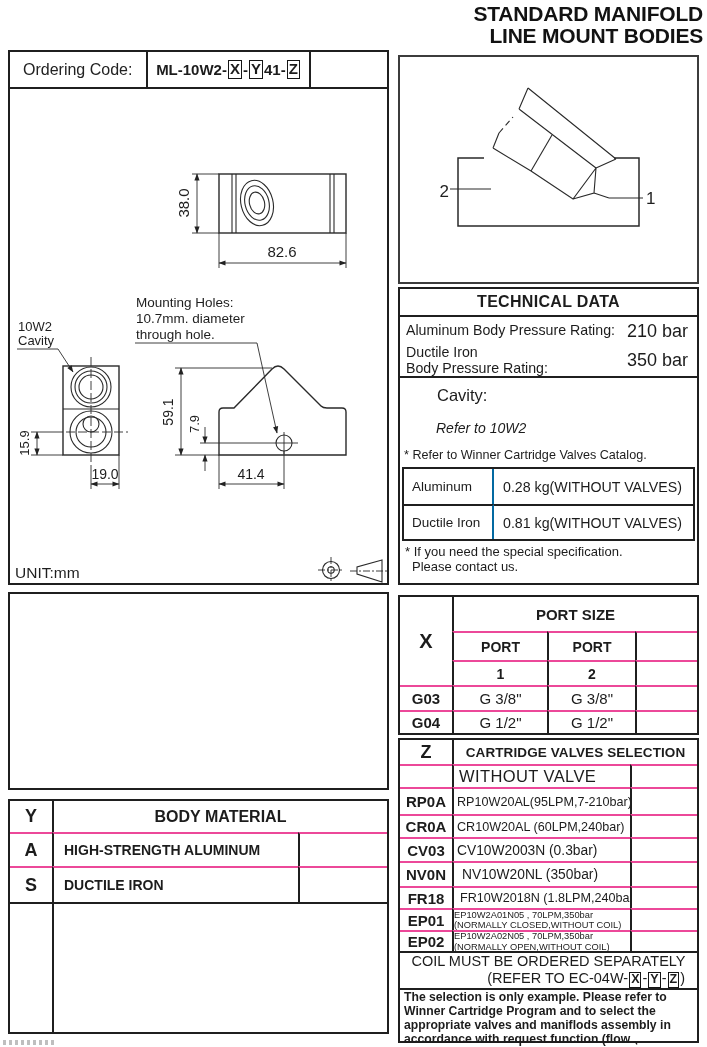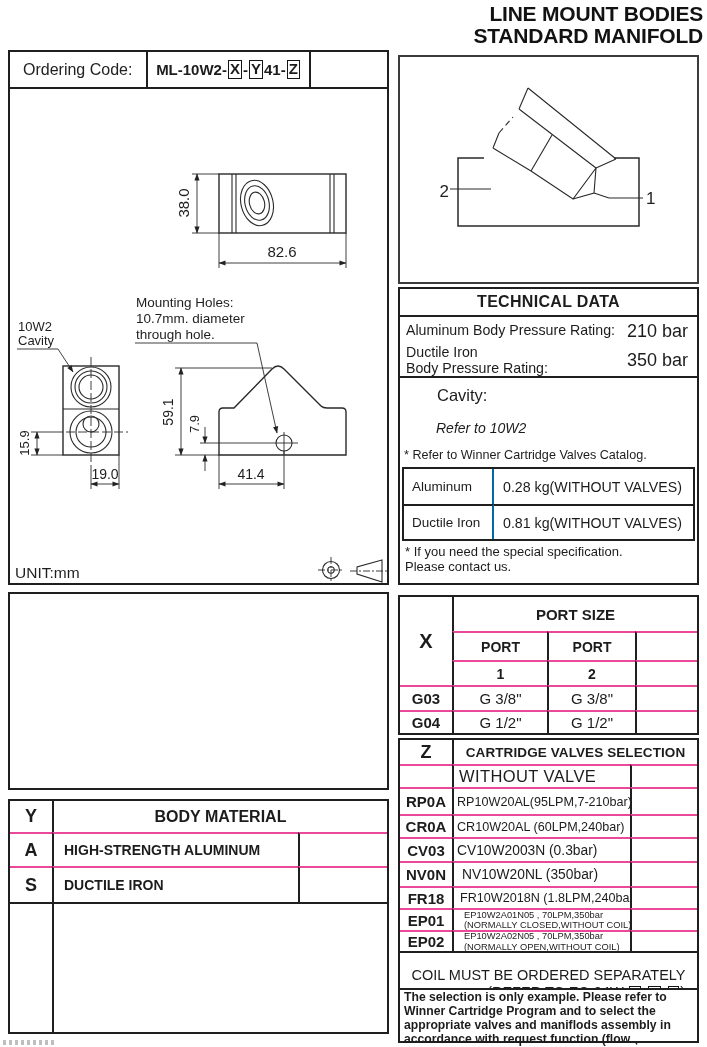--- a/index.html
+++ b/index.html
@@ -35,56 +35,56 @@
   .cavity-blk { height:89px; position:relative; }
   .cav-l { position:absolute; left:8px; top:8px; font-size:16.5px;margin-left:29px; }
   .cav-v { position:absolute; left:36px; top:42px; font-size:14px;font-style:italic; }
   .cav-n { position:absolute; left:4px; top:70px; font-size:12.6px; }
   .wtable { margin:0 2px; height:74px; border:2px solid #1f1f1f; display:grid; grid-template-columns:90px 1fr; grid-template-rows:1fr 1fr; }
   .wtable > div { display:flex; align-items:center; }
   .wm { padding-left:8px; font-size:13.5px; border-right:2px solid #0369a1; }
   .wv { padding-left:9px; font-size:14.2px; }
   .wt2 { border-top:2px solid #1f1f1f; }
   .spec-note { padding:4px 4px 0 5px; font-size:13px; line-height:1.15; }
-  .spec-note .l2 { }
+  .spec-note .l2 { margin-left:7px; }
   
   .gtable { position:absolute; background:#fff; border:2px solid #1f1f1f; display:grid; }
   .gtable > div { display:flex; align-items:center; justify-content:center; overflow:hidden; }
   .bl { border-left:2px solid #1f1f1f; } .bt { border-top:2px solid #ec4899; }
   .port-table { left:398px; top:595px; width:301px; height:140px; grid-template-columns:52px 95px 88px 1fr; grid-template-rows:34px 29px 25px 25px 1fr; }
   .cart-table { left:398px; top:738px; width:301px; height:215px; grid-template-columns:52px 178px 1fr; grid-template-rows:24px 23px 27px 23px 24px 25px 22px 22px 1fr; }
   .bm-table { left:8px; top:799px; width:381px; height:105px; grid-template-columns:42px 246px 1fr; grid-template-rows:31px 34px 1fr; }
   .fz20b { font-weight:bold; font-size:20px; } .fz18b { font-weight:bold; font-size:18px; }
   .fz16b { font-weight:bold; font-size:16px; } .fz15b { font-weight:bold; font-size:15px; }
   .fz14b { font-weight:bold; font-size:14px; } .fz135b { font-weight:bold; font-size:13.5px; letter-spacing:.1px; }
   .fz15 { font-size:15px; }
   .desc { font-size:12.6px; justify-content:flex-start !important; padding-left:3px; white-space:nowrap; }
   .desc-lg { font-size:13.8px; }
-  .ep { flex-direction:column; align-items:flex-start !important; justify-content:center; padding-left:10px; font-size:9.3px; line-height:1.1; white-space:nowrap; }
+  .ep { flex-direction:column; align-items:flex-start !important; justify-content:center; padding-left:0; font-size:9.3px; line-height:1.1; white-space:nowrap; }
   .wv-cell { justify-content:flex-start !important; padding-left:5px; font-size:16.5px; letter-spacing:.4px; }
   .name-cell { justify-content:flex-start !important; padding-left:10px; }
-  .coil { position:absolute; left:398px; top:951px; width:301px; height:54px; border:2px solid #1f1f1f; background:#fff; font-size:14.5px; line-height:1.2; padding-top:14px; }
+  .coil { position:absolute; left:398px; top:951px; width:301px; height:54px; border:2px solid #1f1f1f; background:#fff; font-size:14.5px; line-height:1.2; padding-top:0; }
   .coil .c1 { text-align:center; }
   .coil .c2 { text-align:right; padding-right:12px; }
   .coil .boxed { font-size:12.5px; border-width:1.3px; }
   .cart-foot { position:absolute; left:398px; top:988px; width:301px; height:55px; border:2px solid #1f1f1f; background:#fff; font-weight:bold; font-size:12.2px; line-height:1.14; padding:1px 3px 0 4px; }
   .left-empty { position:absolute; left:8px; top:592px; width:381px; height:198px; border:2px solid #1f1f1f; }
   .bm-cont { position:absolute; left:8px; top:902px; width:381px; height:132px; border:2px solid #1f1f1f; }
   .bm-cont .divider { position:absolute; left:42px; top:0; bottom:0; width:2px; background:#1f1f1f; }
   .smudge { position:absolute; left:3px; top:1040px; width:52px; height:5px; opacity:.55;
     background:repeating-linear-gradient(90deg,#8a8a8a 0 3px, transparent 3px 6px); }
 </style>
 </head>
 <body>
 
 <div class="page">
 
   <div class="title">
+    <div>STANDARD MANIFOLD</div>
     <div>LINE MOUNT BODIES</div>
-    <div>STANDARD MANIFOLD</div>
   </div>
 
   <div class="main-box">
     <div class="oc-row">
       <div class="oc-label">Ordering Code:</div>
       <div class="oc-code">
         <span>ML-10W2-</span>
           <span class="boxed">X</span>
           <span>-</span>
           <span class="boxed">Y</span>

